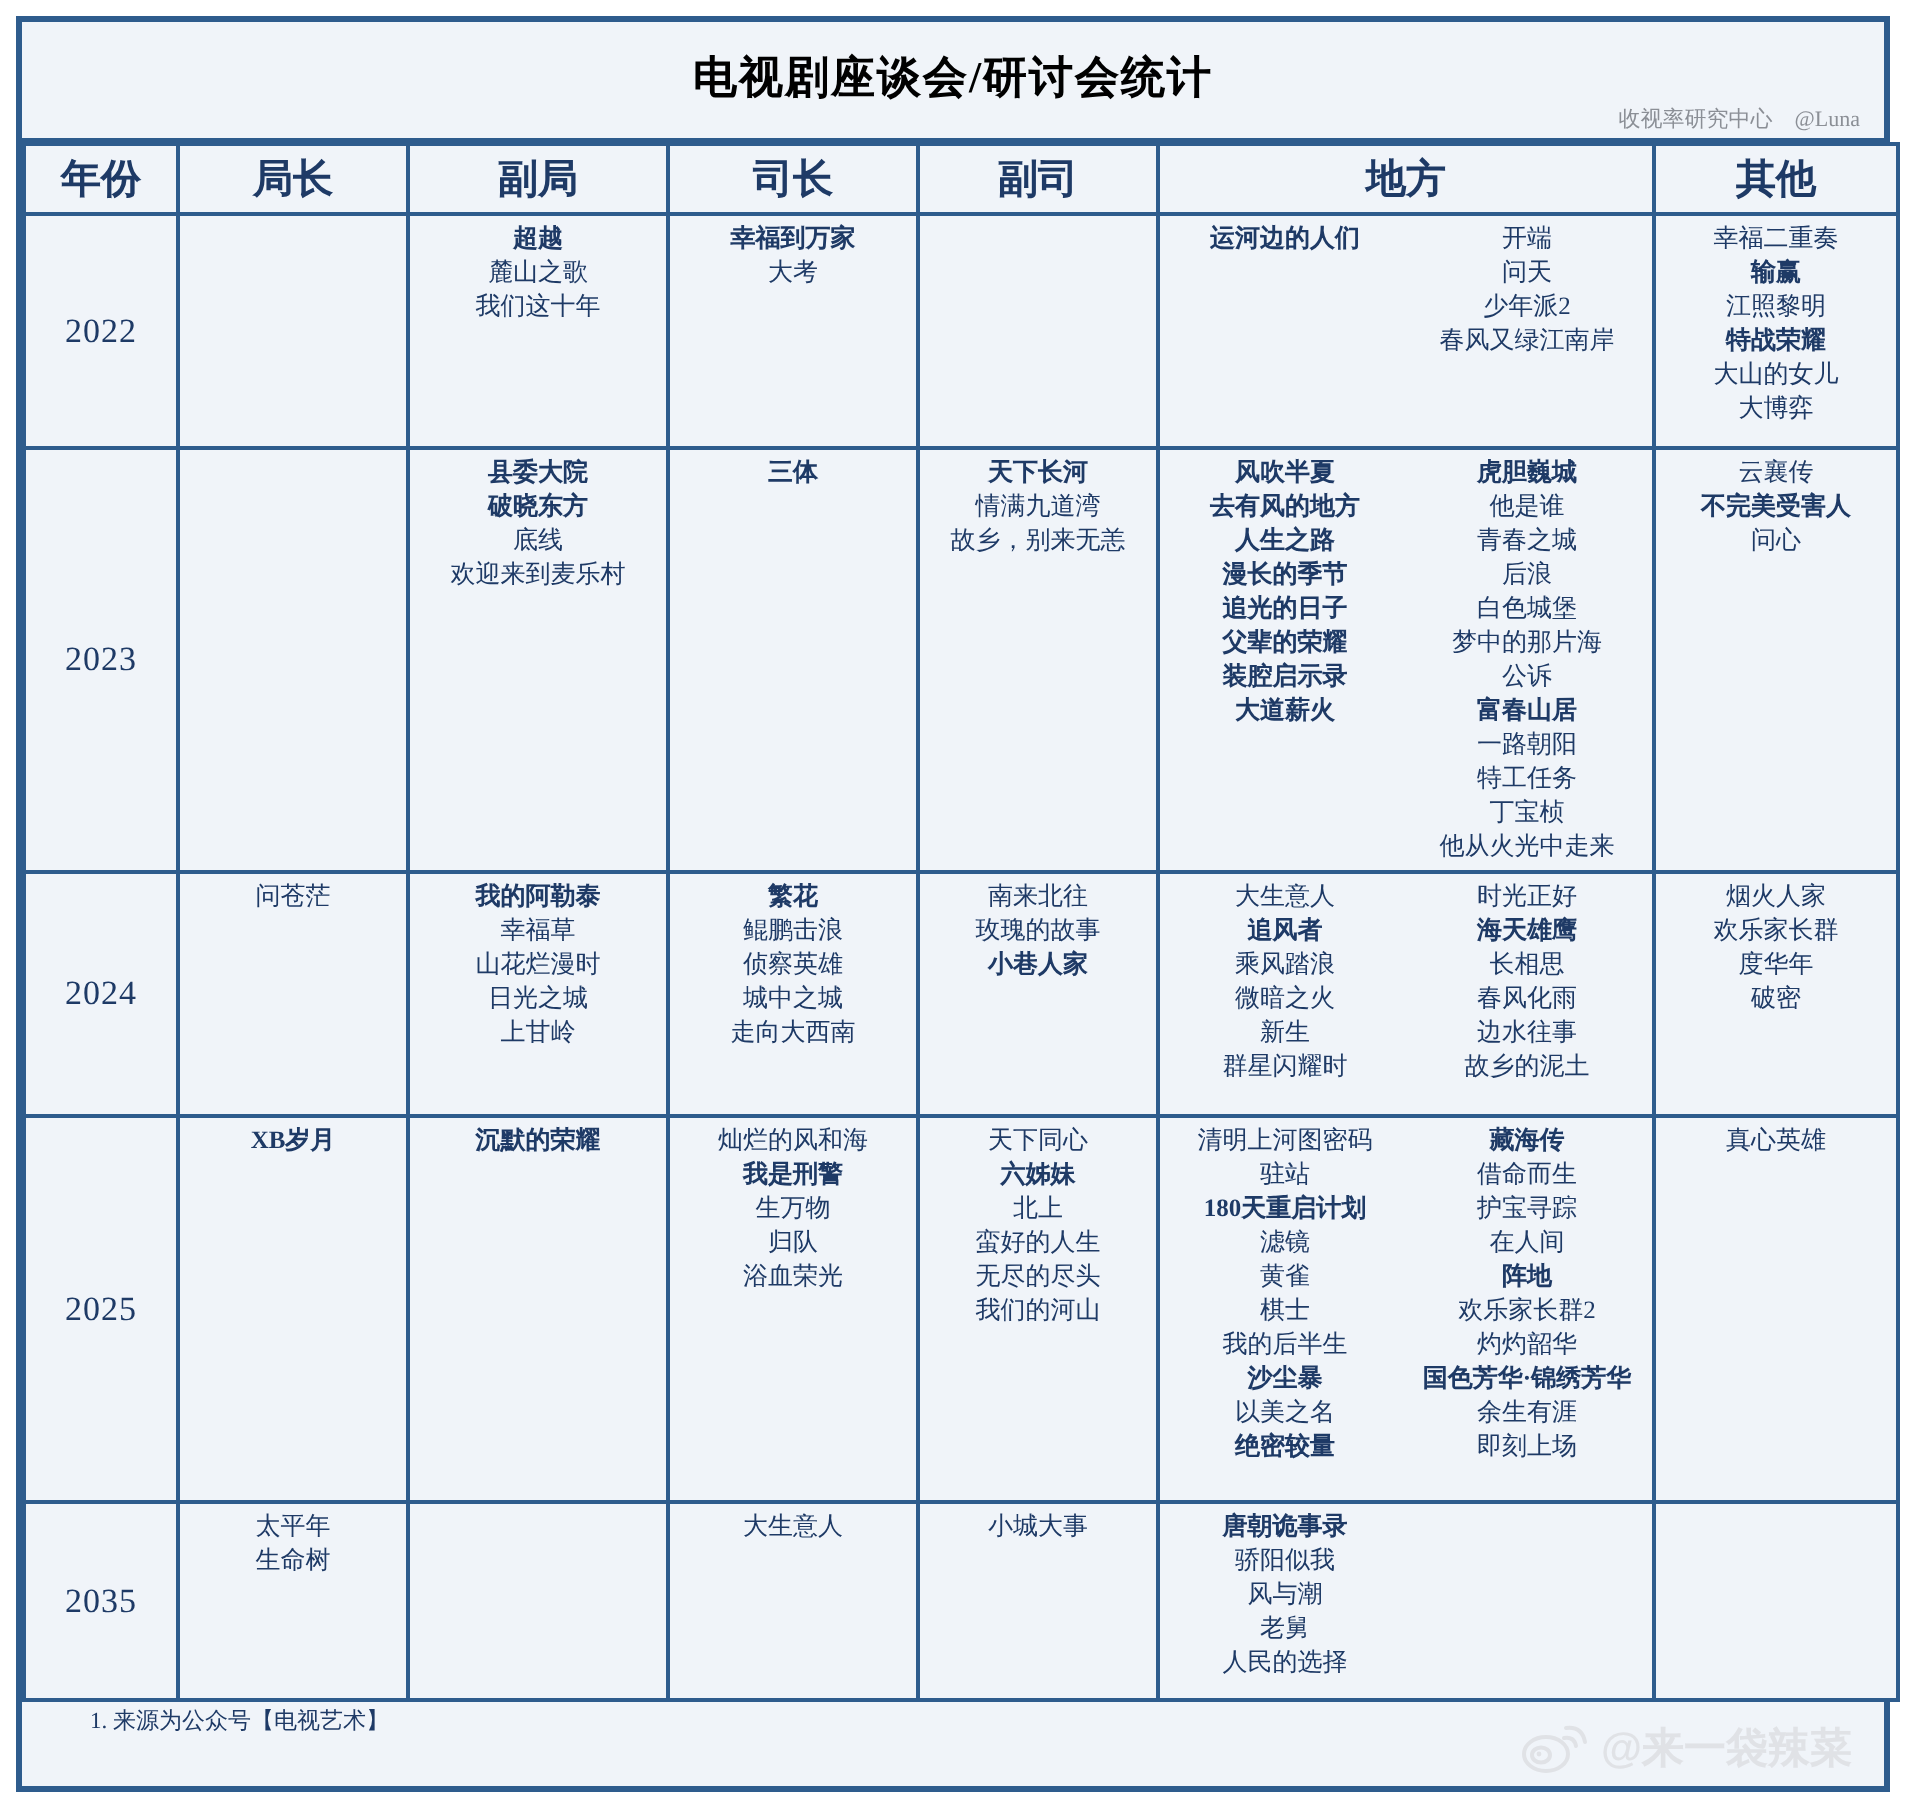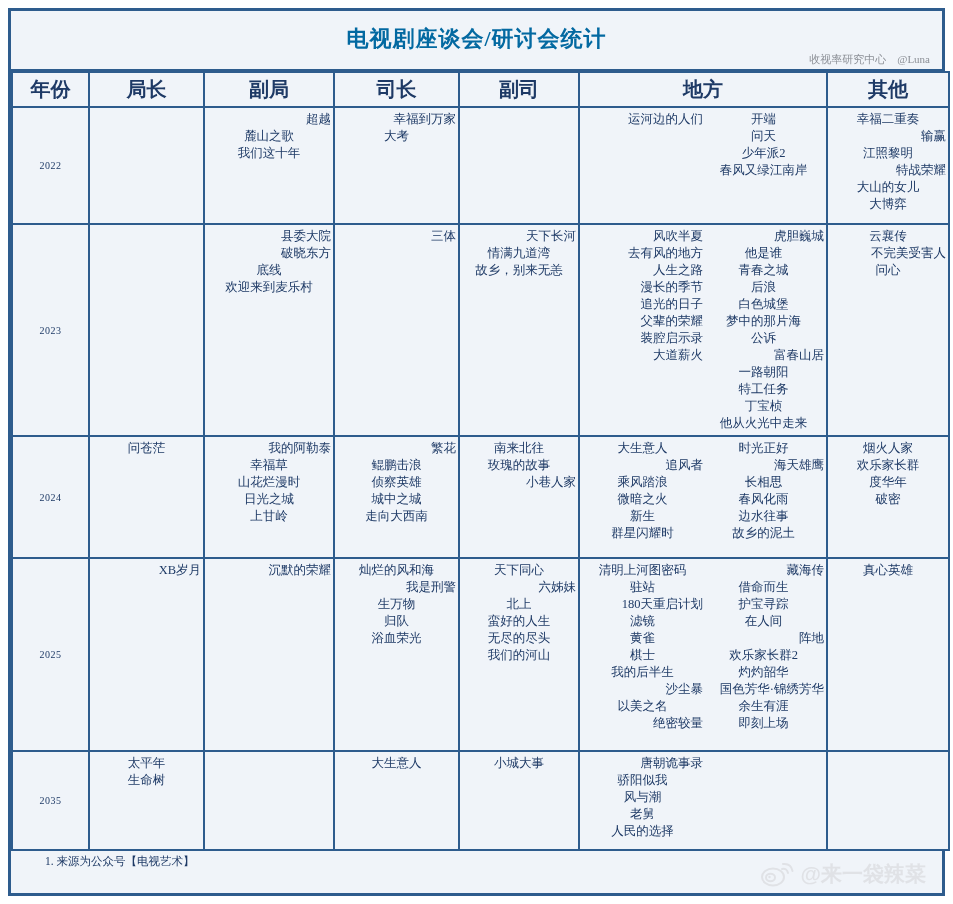--- a/index.html
+++ b/index.html
@@ -7,41 +7,41 @@
     width:953px;height:904px;background:#ffffff;position:relative;
     font-family:"Liberation Serif","DejaVu Serif",serif;
     color:#1e3a66;
   }
   .sheet{
     position:absolute;left:8px;top:8px;width:937px;height:888px;
     border:3px solid #2e5c8d;background:#f0f4f9;box-sizing:border-box;
   }
   .titlebar{height:58px;border-bottom:2px solid #2e5c8d;position:relative;}
   .title{
-    text-align:center;font-size:22px;font-weight:700;color:#0369a1;
+    text-align:center;font-size:22px;font-weight:700;color:#000000;
     padding-top:13px;letter-spacing:1px;
   }
   .credit{
     position:absolute;right:12px;bottom:2px;font-size:11px;color:#8b8f96;
   }
   table{
     width:100%;border-collapse:collapse;table-layout:fixed;
   }
   th,td{border:2px solid #2e5c8d;}
   th{
     height:33px;font-size:20px;font-weight:600;color:#1e3a66;
     background:#f0f4f9;padding:0;
   }
   td{
     vertical-align:top;text-align:center;padding:3px 2px;
     background:#f0f4f9;
   }
-  td.year{vertical-align:middle;font-size:10px;letter-spacing:.5px;}
+  td.year{vertical-align:middle;font-size:17px;letter-spacing:.5px;}
   .drama{font-size:12.5px;line-height:17px;white-space:nowrap;}
-  .drama.bold{font-weight:400;text-align:right;}
+  .drama.bold{font-weight:700;}
   .difang-wrap{display:flex;width:100%;}
   .difang-wrap .sub{flex:1 1 50%;min-width:0;}
   .notes{padding:3px 6px 0 6px;font-size:11.5px;line-height:14.5px;color:#1e3a66;margin-left:28px;}
   .note{white-space:nowrap;}
   .note .seg-bold{font-weight:700;}
   .watermark{
     position:absolute;right:16px;bottom:5px;display:flex;align-items:center;gap:7px;
     color:#e0e2e6;font-size:21px;font-weight:700;
     font-family:"Liberation Sans","DejaVu Sans",sans-serif;
     pointer-events:none;

